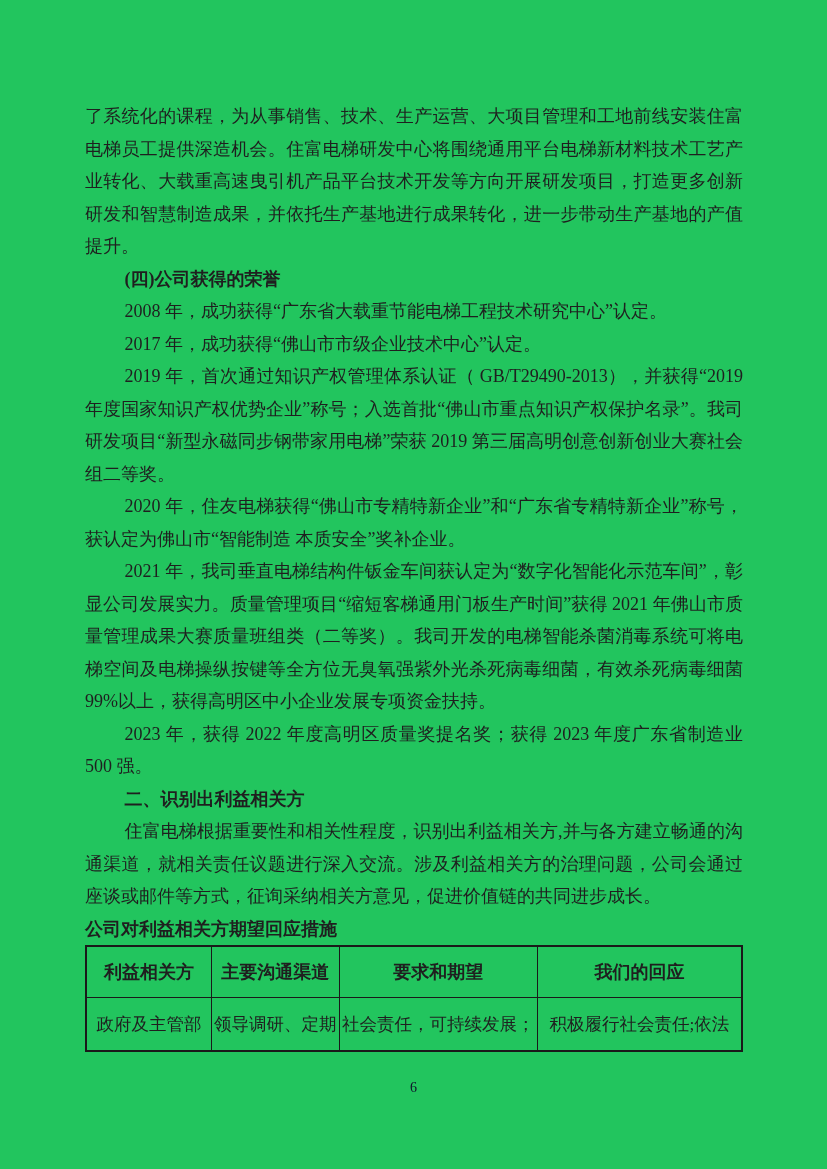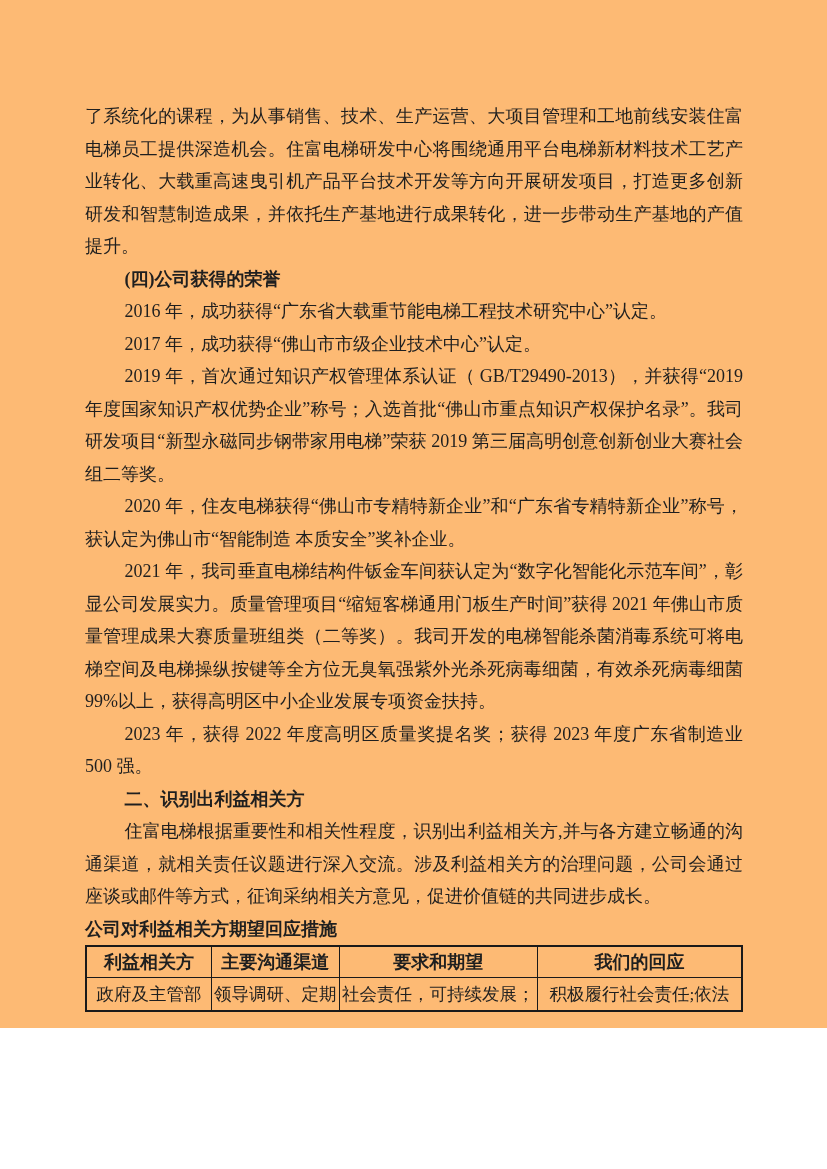--- a/index.html
+++ b/index.html
@@ -1,22 +1,22 @@
 <!DOCTYPE html>
 <html><head>
 <meta charset="utf-8">
 <style>
   html, body { margin: 0; padding: 0; background: #ffffff; }
   .page {
     position: relative;
     width: 827px;
-    height: 1028px;
+    height: 1169px;
     box-sizing: border-box;
     padding: 100px 84px 0 85px;
-    background: #fdba74;
+    background: #22c55e;
     font-family: "Liberation Serif", serif;
     color: #1f1f1f;
     overflow: hidden;
   }
   .page p {
     margin: 0;
     font-size: 18px;
     line-height: 32.5px;
     text-align: justify;
     text-justify: inter-ideograph;
@@ -42,21 +42,21 @@
     width: 658px;
     border-collapse: collapse;
     table-layout: fixed;
     border: 2px solid #1a1a1a;
   }
   table.resp-table th, table.resp-table td {
     border: 1px solid #1a1a1a;
     font-size: 17.5px;
     text-align: center;
     vertical-align: middle;
-    padding: 0 1px;
+    padding: 10px 1px;
     white-space: nowrap;
     overflow: hidden;
   }
   table.resp-table th { height: 30px; font-weight: bold; font-size: 18px; }
   table.resp-table td { height: 32px; font-weight: normal; }
   .pagenum {
     position: absolute;
     left: 0;
     top: 1080px;
     width: 827px;
@@ -67,21 +67,21 @@
 </style>
 </head>
 <body>
 
 <div class="page">
 
   <p class="cont">了系统化的课程，为从事销售、技术、生产运营、大项目管理和工地前线安装住富电梯员工提供深造机会。住富电梯研发中心将围绕通用平台电梯新材料技术工艺产业转化、大载重高速曳引机产品平台技术开发等方向开展研发项目，打造更多创新研发和智慧制造成果，并依托生产基地进行成果转化，进一步带动生产基地的产值提升。</p>
 
   <p class="sec-heading">(四)公司获得的荣誉</p>
 
-  <p>2016 年，成功获得“广东省大载重节能电梯工程技术研究中心”认定。</p>
+  <p>2008 年，成功获得“广东省大载重节能电梯工程技术研究中心”认定。</p>
   <p>2017 年，成功获得“佛山市市级企业技术中心”认定。</p>
   <p>2019 年，首次通过知识产权管理体系认证（ GB/T29490-2013），并获得“2019 年度国家知识产权优势企业”称号；入选首批“佛山市重点知识产权保护名录”。我司研发项目“新型永磁同步钢带家用电梯”荣获 2019 第三届高明创意创新创业大赛社会组二等奖。</p>
   <p>2020 年，住友电梯获得“佛山市专精特新企业”和“广东省专精特新企业”称号，获认定为佛山市“智能制造 本质安全”奖补企业。</p>
   <p>2021 年，我司垂直电梯结构件钣金车间获认定为“数字化智能化示范车间”，彰显公司发展实力。质量管理项目“缩短客梯通用门板生产时间”获得 2021 年佛山市质量管理成果大赛质量班组类（二等奖）。我司开发的电梯智能杀菌消毒系统可将电梯空间及电梯操纵按键等全方位无臭氧强紫外光杀死病毒细菌，有效杀死病毒细菌99%以上，获得高明区中小企业发展专项资金扶持。</p>
   <p>2023 年，获得 2022 年度高明区质量奖提名奖；获得 2023 年度广东省制造业 500 强。</p>
 
   <p class="sec-heading">二、识别出利益相关方</p>
 
   <p>住富电梯根据重要性和相关性程度，识别出利益相关方,并与各方建立畅通的沟通渠道，就相关责任议题进行深入交流。涉及利益相关方的治理问题，公司会通过座谈或邮件等方式，征询采纳相关方意见，促进价值链的共同进步成长。</p>
 

